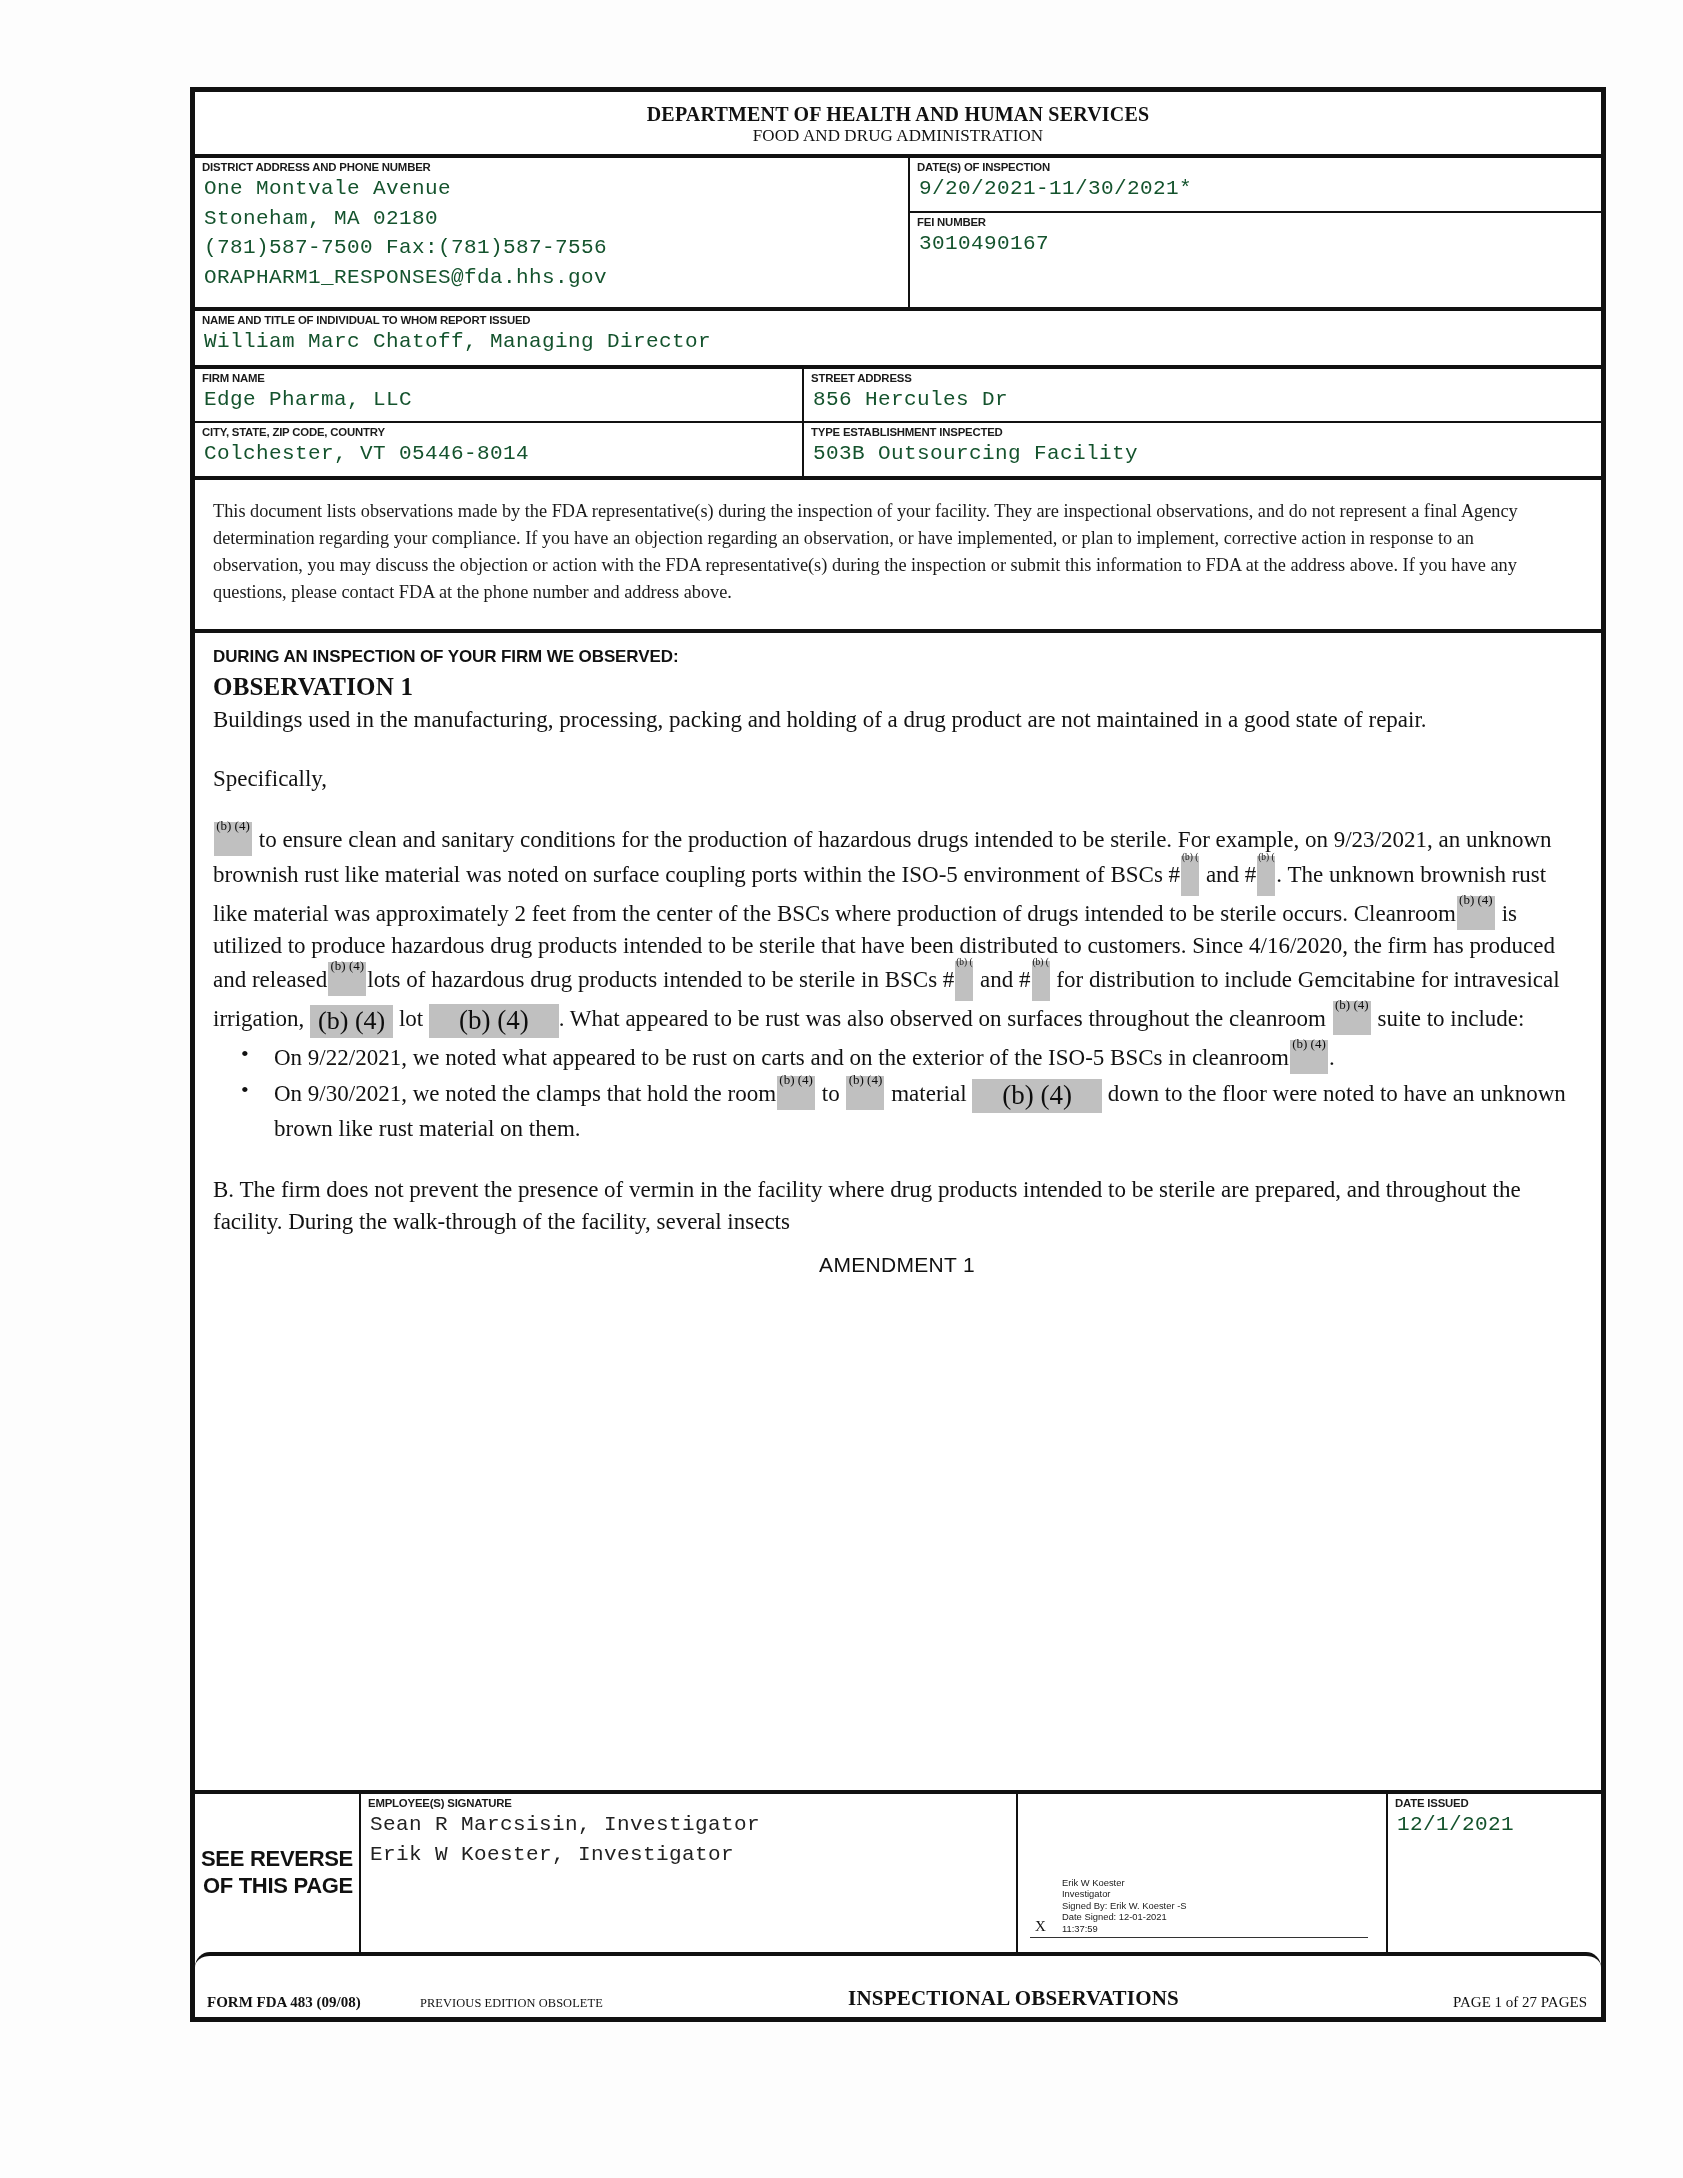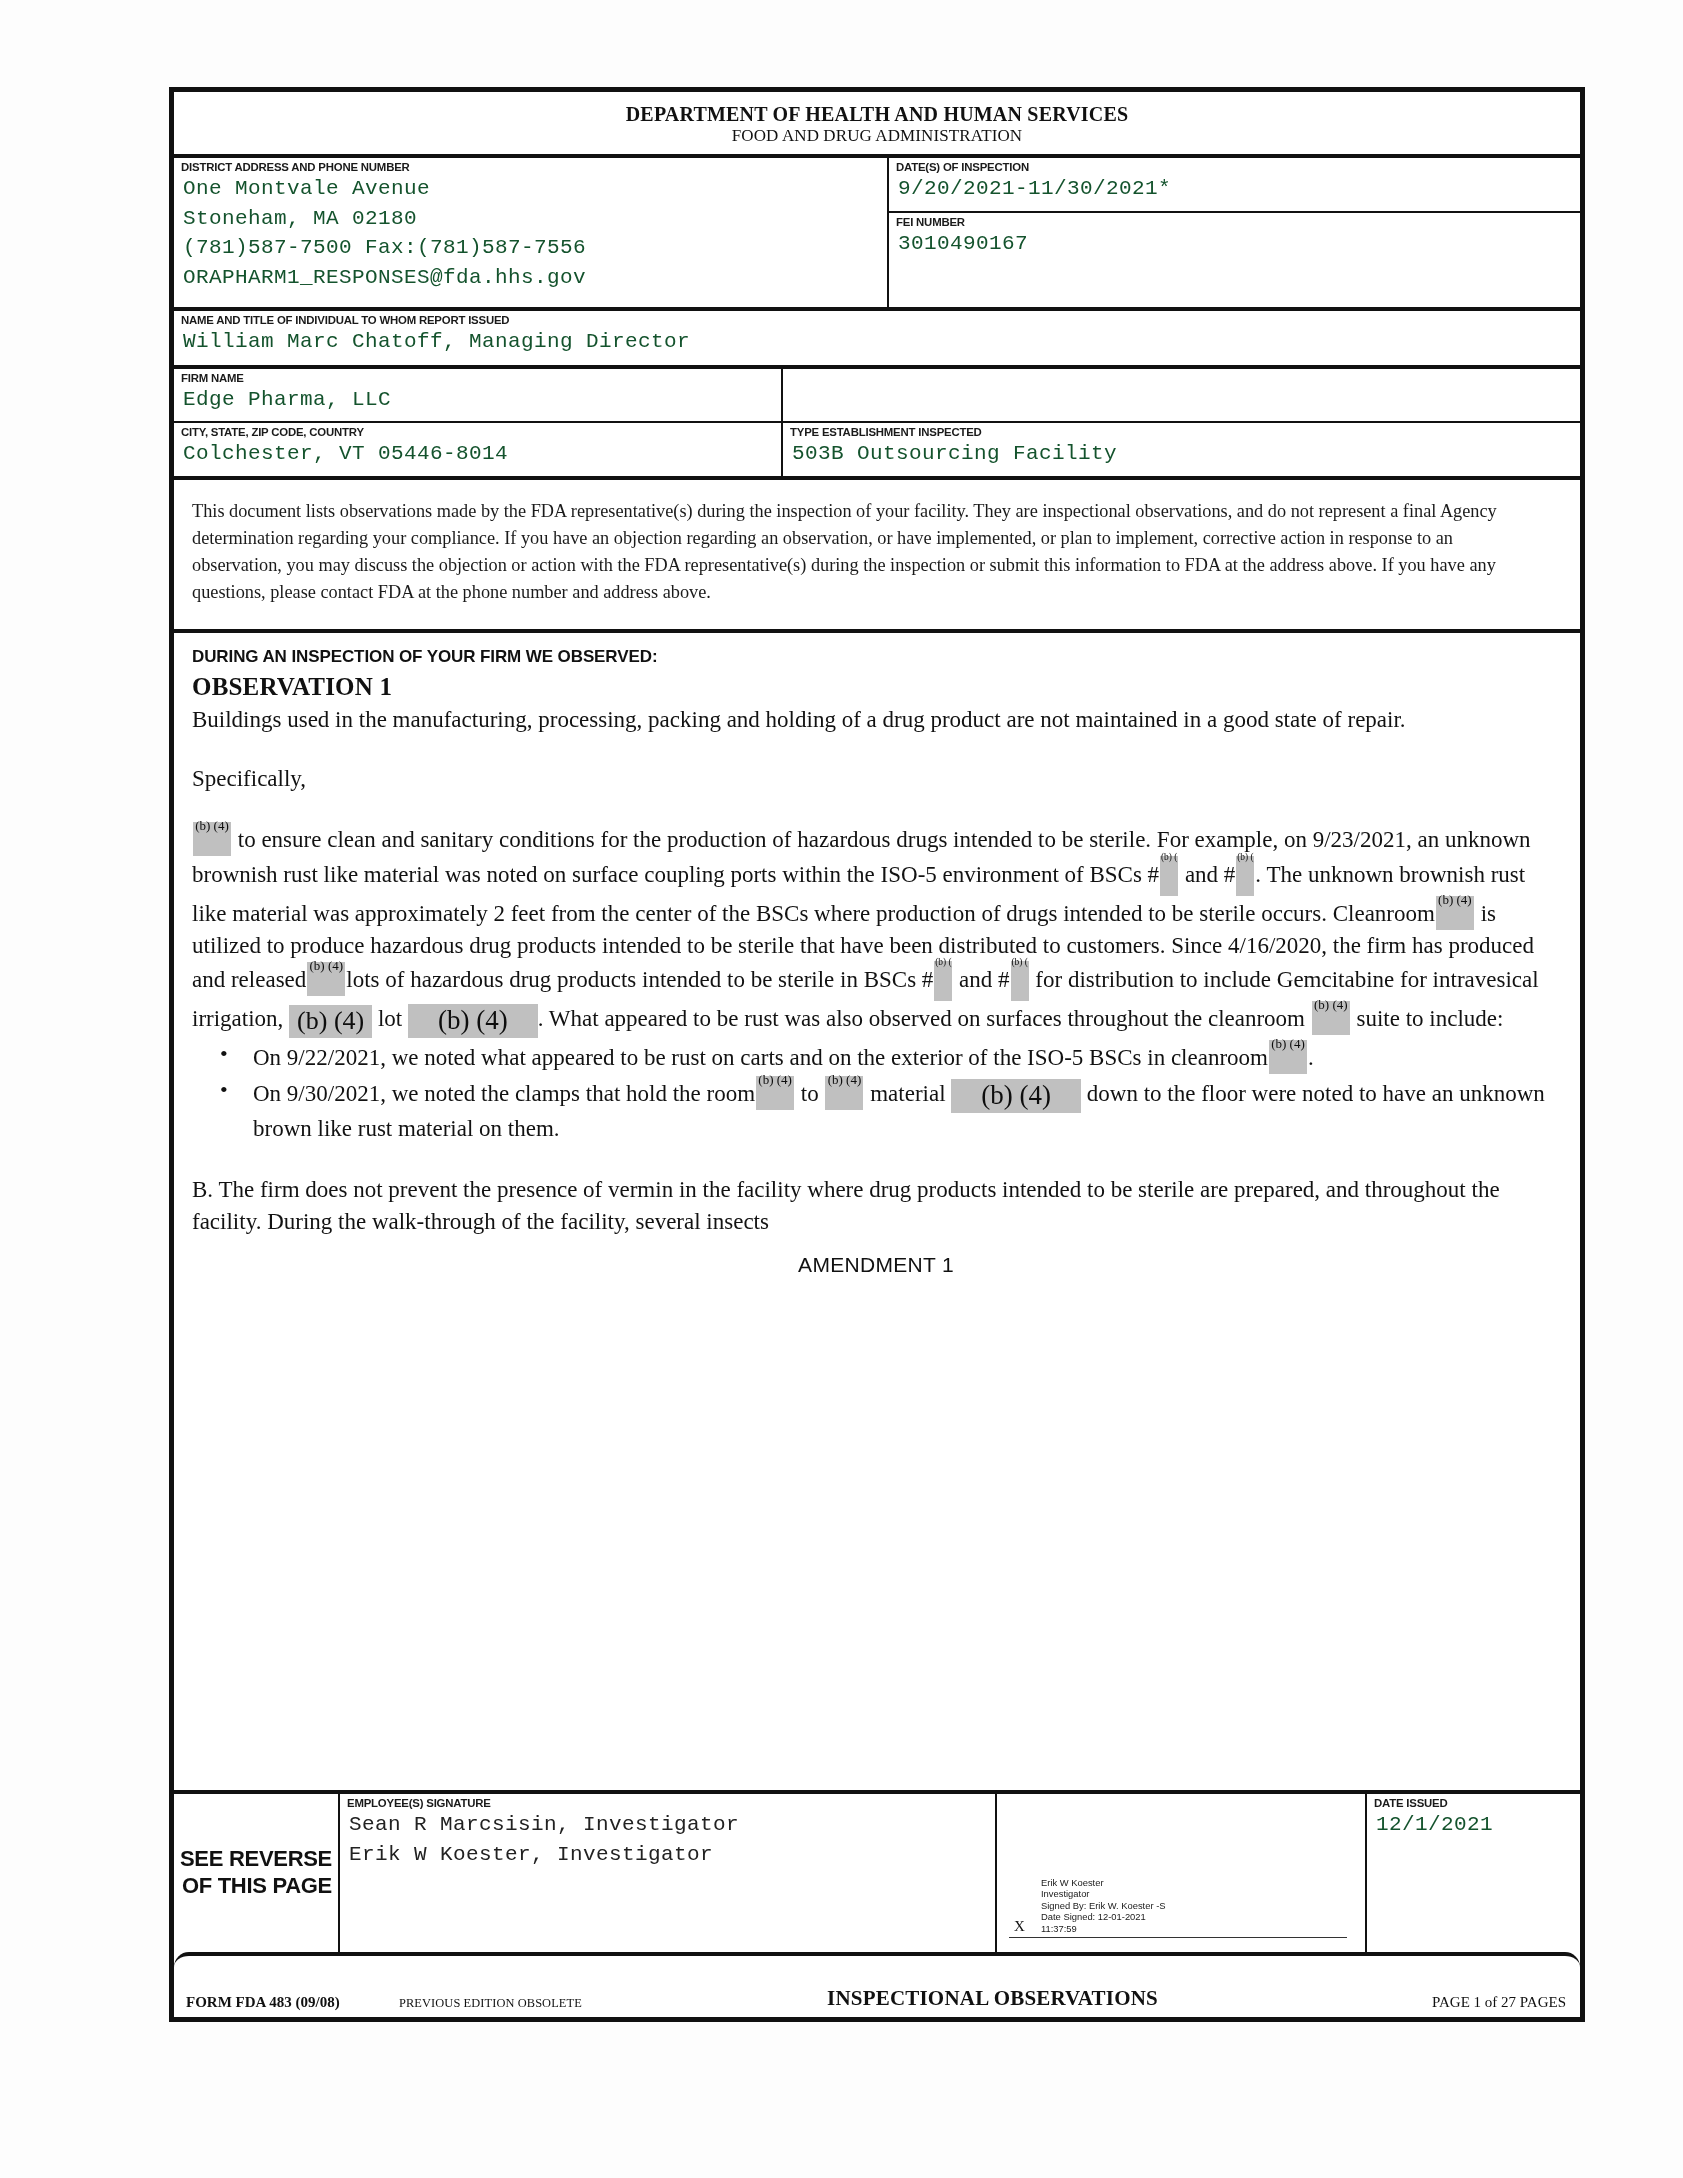--- a/index.html
+++ b/index.html
@@ -20,21 +20,21 @@
   #page-sheet {
     position: absolute;
     left: 0; top: 0;
     width: 1683px; height: 2178px;
     background: #fdfdfd;
   }
 
   
   #form-frame {
     position: absolute;
-    left: 169px;
+    left: 190px;
     top: 87px;
     width: 1416px;
     height: 1935px;
     border: 5px solid #111111;
     box-sizing: border-box;
     background: #ffffff;
     display: flex;
     flex-direction: column;
   }
 
@@ -386,20 +386,24 @@
 
     <div id="row-issued">
       <div class="fld-label">NAME AND TITLE OF INDIVIDUAL TO WHOM REPORT ISSUED</div>
       <div class="fld-value">William Marc Chatoff, Managing Director</div>
     </div>
 
     <div id="row-firm">
       <div class="cell-left">
         <div class="fld-label">FIRM NAME</div>
         <div class="fld-value">Edge Pharma, LLC</div>
+      </div>
+      <div class="cell-right">
+        <div class="fld-label">STREET ADDRESS</div>
+        <div class="fld-value">856 Hercules Dr</div>
       </div>
     </div>
 
     <div id="row-city">
       <div class="cell-left">
         <div class="fld-label">CITY, STATE, ZIP CODE, COUNTRY</div>
         <div class="fld-value">Colchester, VT 05446-8014</div>
       </div>
       <div class="cell-right">
         <div class="fld-label">TYPE ESTABLISHMENT INSPECTED</div>

